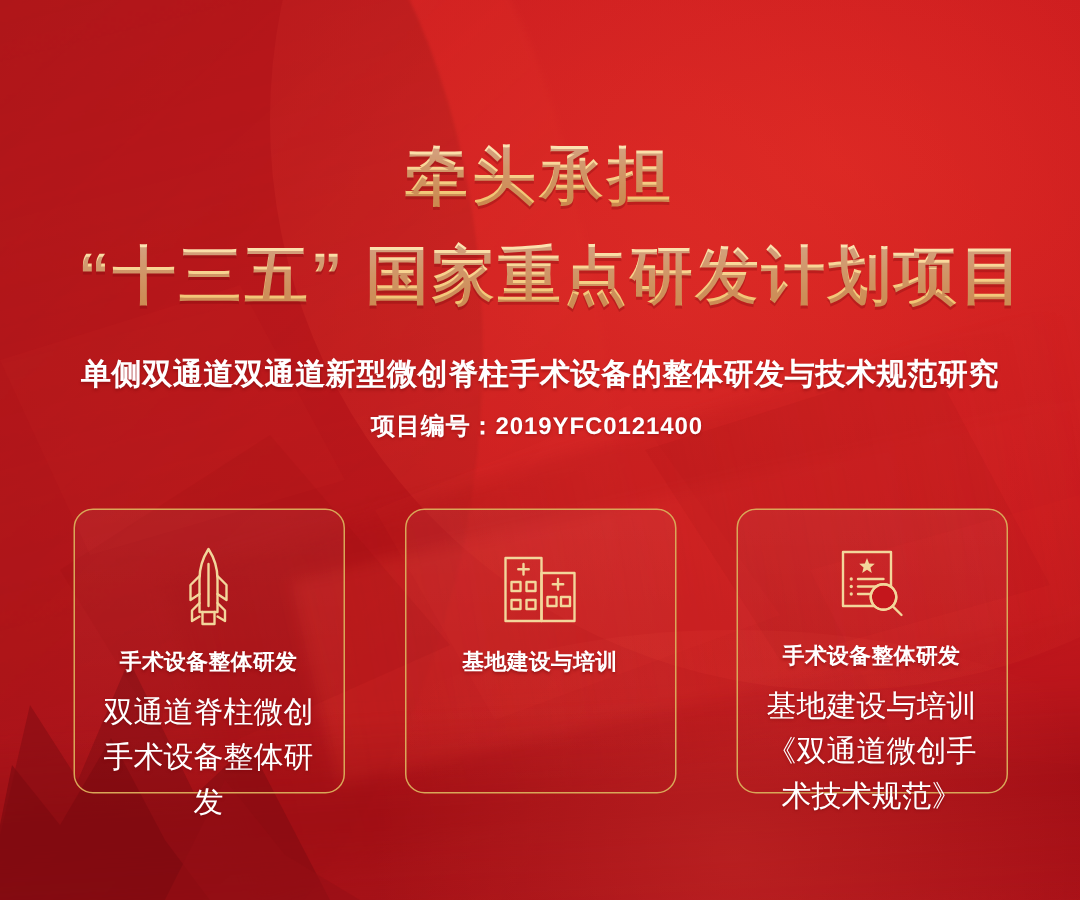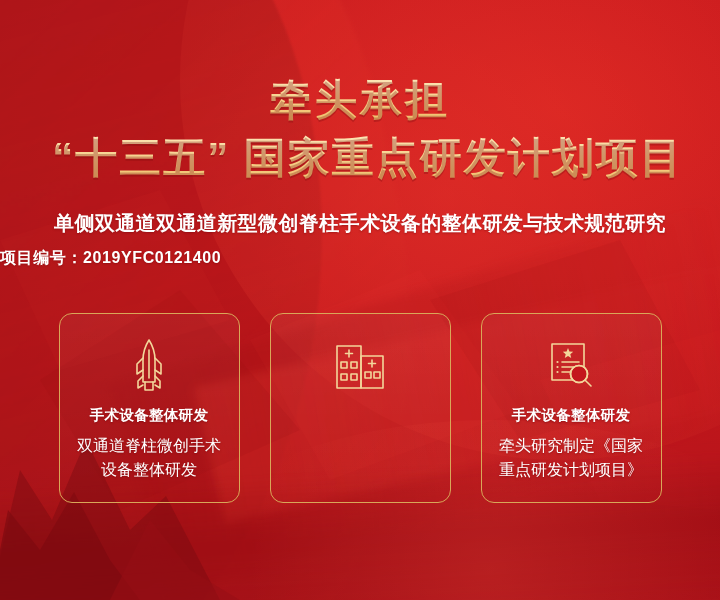--- a/index.html
+++ b/index.html
@@ -103,21 +103,21 @@
     font-size: 42px;
     font-weight: 700;
     letter-spacing: 3px;
     line-height: 1.12;
     color: #f6d08a;
     background: linear-gradient(180deg, #fde8bd 0%, #f7d18c 48%, #eebd66 100%);
     -webkit-background-clip: text;
     background-clip: text;
     -webkit-text-fill-color: transparent;
     text-shadow: 0 2px 0 rgba(120,10,14,0.30);
-    margin: 0;
+    margin: 17px;
   }
   .headline-sub {
     font-size: 42px;
     font-weight: 700;
     letter-spacing: 2px;
     line-height: 1.30;
     margin: 8px 0 0 16px;
     color: #f6d08a;
     background: linear-gradient(180deg, #fde8bd 0%, #f7d18c 48%, #eebd66 100%);
     -webkit-background-clip: text;
@@ -130,33 +130,34 @@
     margin: 24px 0 0 0;
     text-align: center;
     color: #ffffff;
     font-size: 20px;
     font-weight: 700;
     letter-spacing: 0.4px;
     text-shadow: 0 1px 2px rgba(110,8,12,0.45);
   }
   .code-line {
     margin: 11px 4px 0 0;
+    text-align: center;
     color: #ffffff;
     font-size: 16px;
     font-weight: 700;
     letter-spacing: 0.6px;
     text-shadow: 0 1px 2px rgba(110,8,12,0.45);
   }
 
   
   .cards {
     margin-top: 44px;
     display: flex;
     justify-content: center;
-    gap: 30px;
+    gap: 40px;
   }
   .card {
     position: relative;
     width: 181px;
     height: 190px;
     border: 1px solid #d9a758;
     border-radius: 13px;
     background: linear-gradient(180deg, rgba(255,255,255,0.045), rgba(255,255,255,0.00));
     box-sizing: border-box;
     display: flex;
@@ -179,21 +180,21 @@
     color: #ffffff;
     font-size: 14.5px;
     font-weight: 700;
     letter-spacing: 0.3px;
     text-align: center;
     text-shadow: 0 1px 2px rgba(110,8,12,0.5);
   }
   .card-body {
     margin-top: 9px;
     color: #ffffff;
-    font-size: 16px;
+    font-size: 20px;
     font-weight: 400;
     line-height: 1.5;
     text-align: center;
     width: 150px;
     text-shadow: 0 1px 2px rgba(110,8,12,0.5);
   }
 </style>
 </head>
 <body>
 
@@ -262,37 +263,38 @@
             <path d="M16 8 L16 15 M12.5 11.5 L19.5 11.5"></path>
             <path d="M39 18 L39 25 M35.5 21.5 L42.5 21.5"></path>
             <rect x="8" y="20" width="6" height="6"></rect>
             <rect x="18" y="20" width="6" height="6"></rect>
             <rect x="8" y="32" width="6" height="6"></rect>
             <rect x="18" y="32" width="6" height="6"></rect>
             <rect x="32" y="30" width="6" height="6"></rect>
             <rect x="41" y="30" width="6" height="6"></rect>
           </svg>
         </div>
+        <div class="card-title">基地建设与培训</div>
       </div>
 
       <div class="card">
         <div class="card-icon">
           <svg width="50" height="52" viewBox="0 0 50 52" fill="none" stroke="#f3d69b" stroke-width="1.6" stroke-linejoin="round" stroke-linecap="round">
             <path d="M6 4 L38 4 L38 40 L6 40 Z"></path>
             <path d="M22 8 L23.4 11.6 L27.2 11.8 L24.3 14.3 L25.2 18 L22 15.9 L18.8 18 L19.7 14.3 L16.8 11.8 L20.6 11.6 Z" fill="#f3d69b" stroke="none"></path>
             <line x1="16" y1="22" x2="33" y2="22"></line>
             <line x1="16" y1="27" x2="33" y2="27"></line>
             <line x1="16" y1="32" x2="33" y2="32"></line>
             <circle cx="11.5" cy="22" r="1.1" fill="#f3d69b" stroke="none"></circle>
             <circle cx="11.5" cy="27" r="1.1" fill="#f3d69b" stroke="none"></circle>
             <circle cx="11.5" cy="32" r="1.1" fill="#f3d69b" stroke="none"></circle>
             <circle cx="33" cy="34" r="8.5" fill="#c4161c"></circle>
             <circle cx="33" cy="34" r="8.5"></circle>
             <line x1="39.2" y1="40.2" x2="45" y2="46"></line>
           </svg>
         </div>
         <div class="card-title">手术设备整体研发</div>
-        <div class="card-body">牵头研究制定《国家重点研发计划项目》</div>
+        <div class="card-body">基地建设与培训《双通道微创手术技术规范》</div>
       </div>
 
     </div>
   </div>
 </div>
 
 </body></html>

